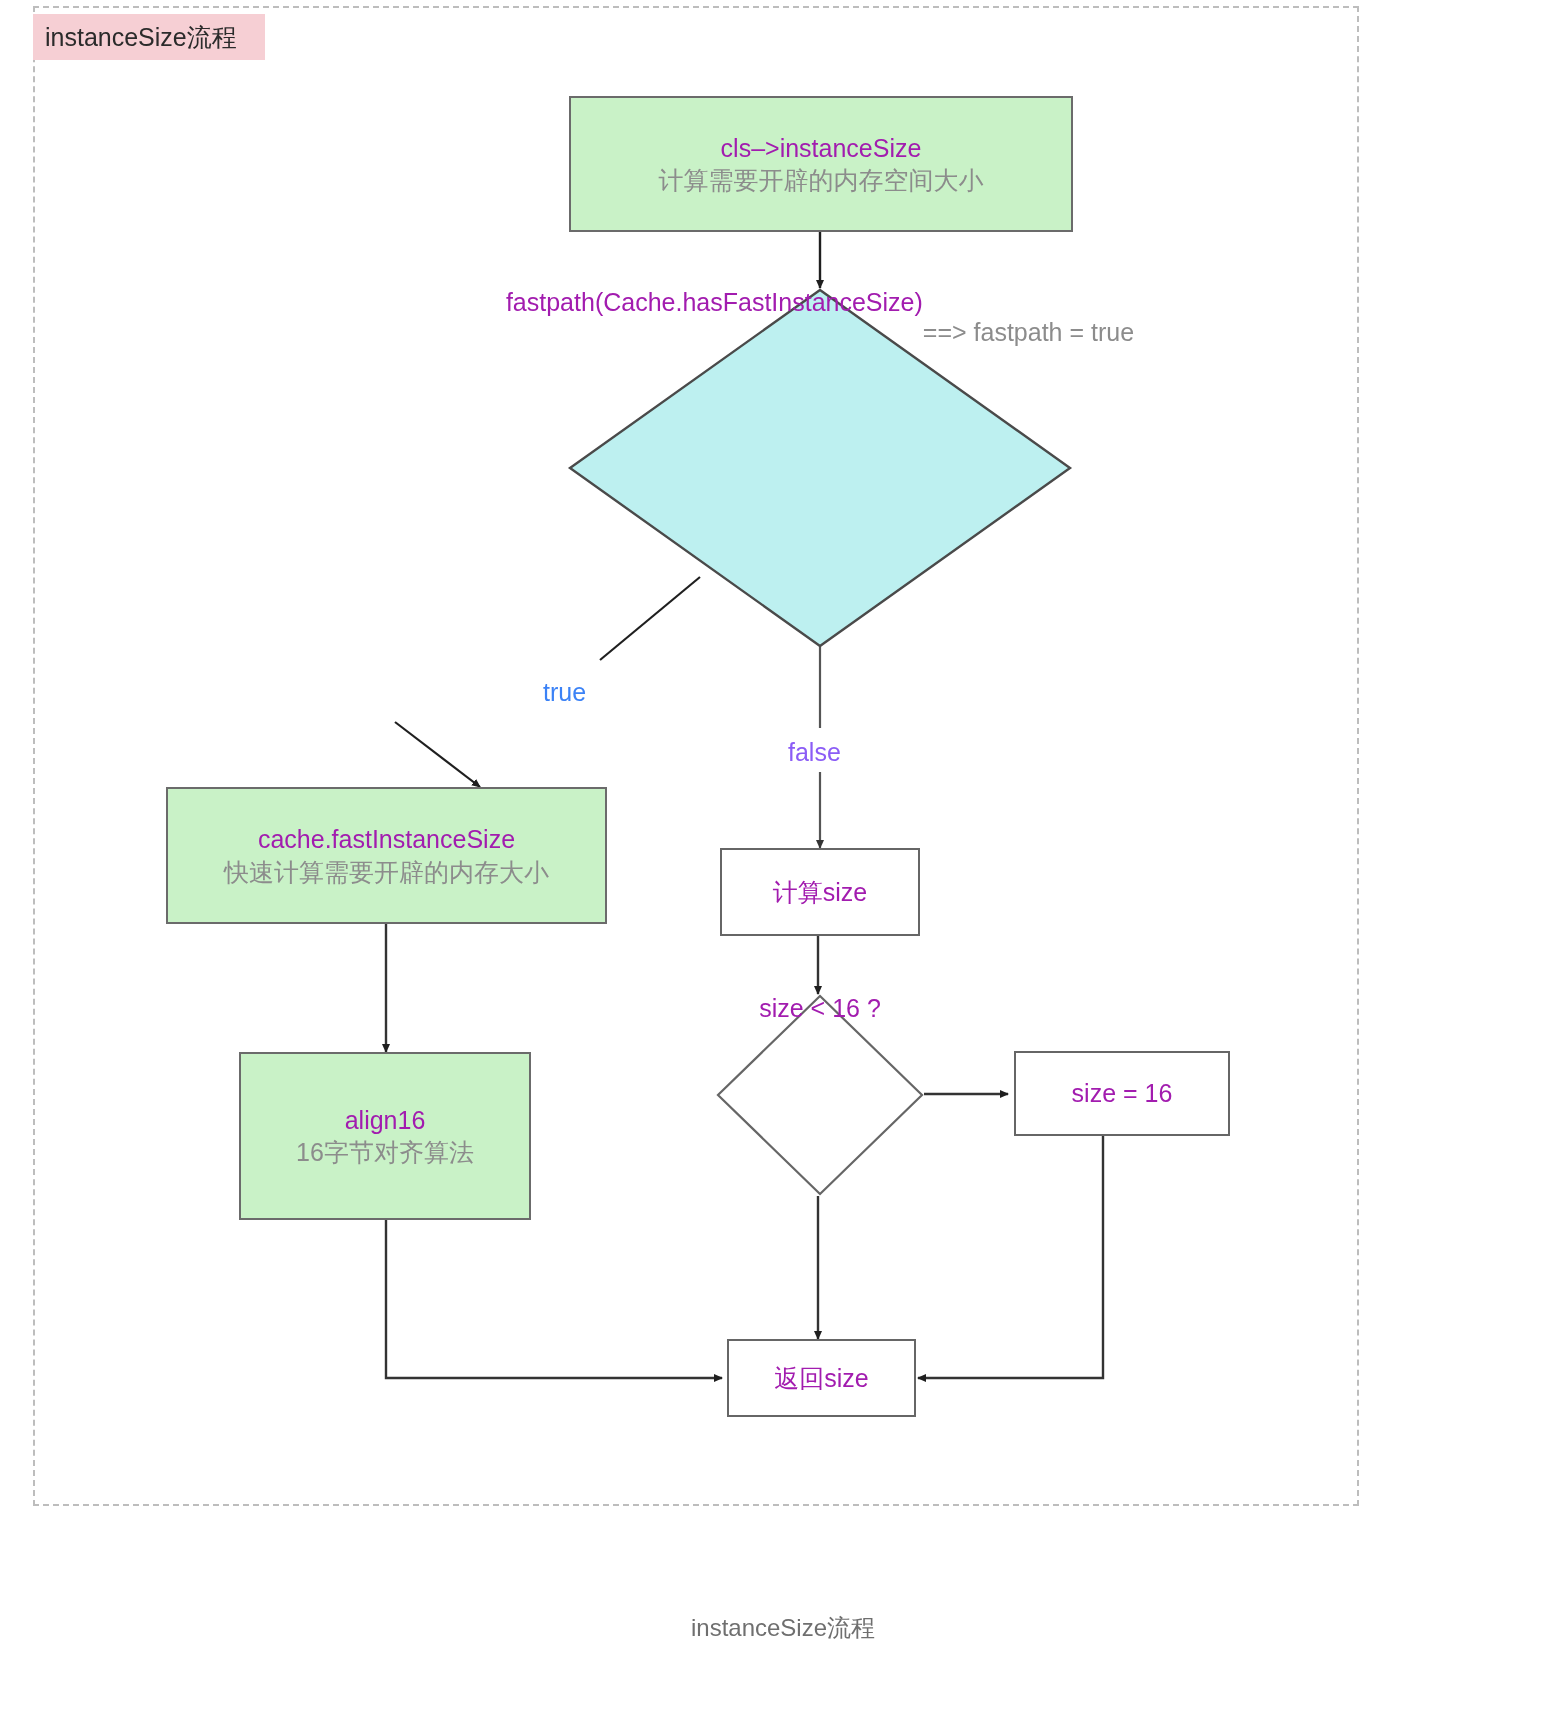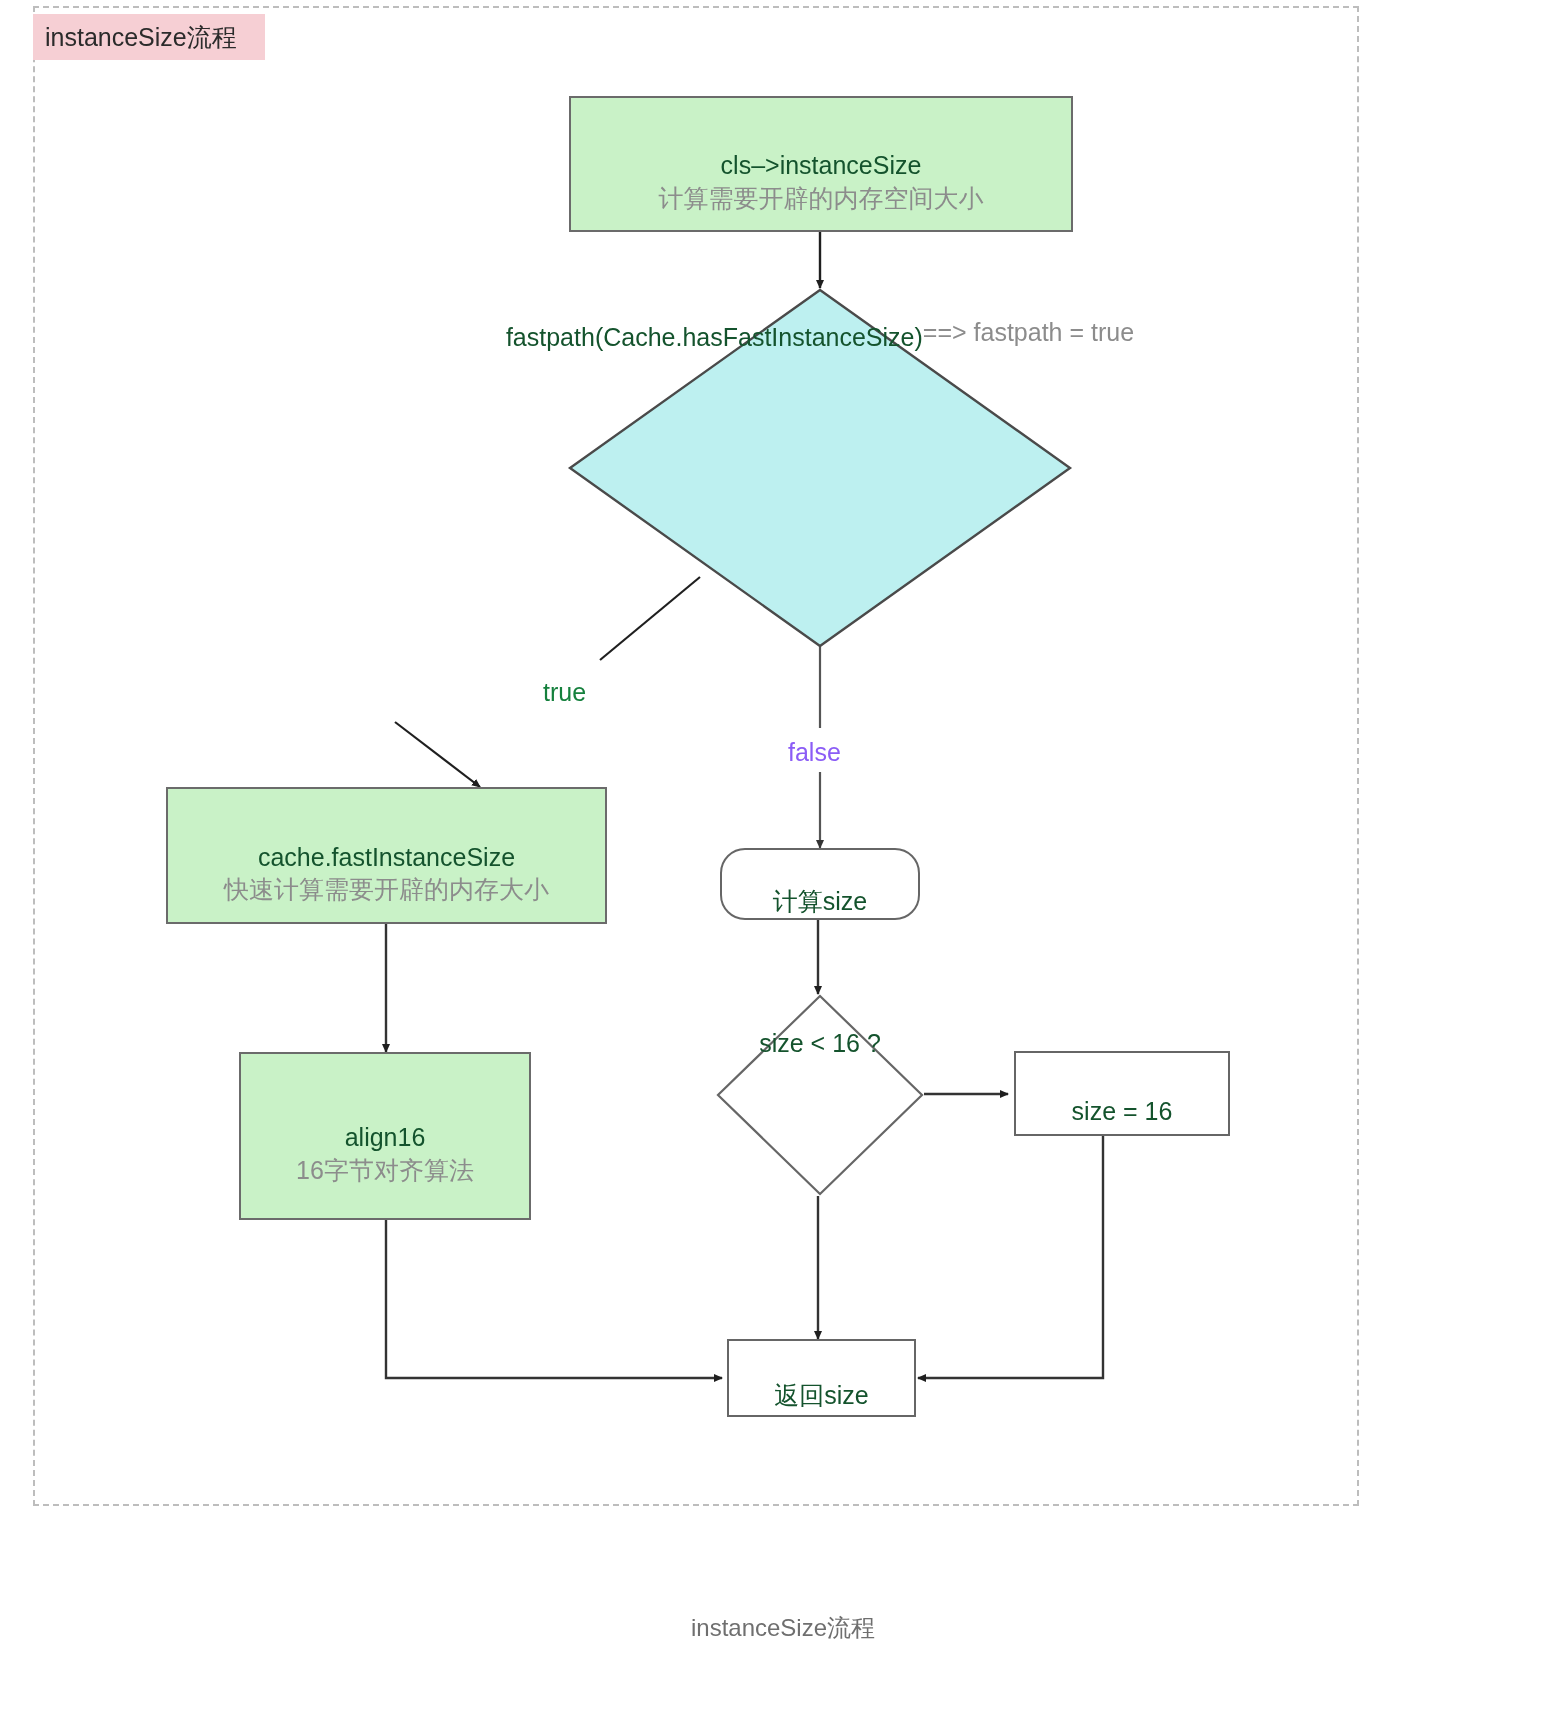--- a/index.html
+++ b/index.html
@@ -65,24 +65,23 @@
   .node-green {
     background: #c9f2c7;
     border: 2px solid #6b6b6b;
   }
   .node-white {
     background: #ffffff;
     border: 2px solid #666666;
   }
 
   .line-main {
-    color: #14532d;
+    color: #a21caf;
     font-size: 25px;
     white-space: nowrap;
-    margin-top: 35px;
   }
   .line-sub {
     color: #8c8c8c;
     font-size: 25px;
     white-space: nowrap;
   }
 
   
   .diamond-wrap {
     position: absolute;
@@ -104,21 +103,21 @@
     align-items: flex-start;
     justify-content: center;
     text-align: center;
     pointer-events: none;
   }
 
   
   .edge-label {
     position: absolute;
     font-size: 25px;
-    color: #15803d;
+    color: #3b82f6;
     white-space: nowrap;
   }
   .edge-label.muted {
     color: #8b5cf6;
   }
 
   .caption {
     position: absolute;
     left: 0;
     top: 1612px;
@@ -200,21 +199,21 @@
   <div class="node node-green" style="left:166px; top:787px; width:441px; height:137px;">
     <div class="line-main">cache.fastInstanceSize</div>
     <div class="line-sub">快速计算需要开辟的内存大小</div>
   </div>
 
   <div class="node node-green" style="left:239px; top:1052px; width:292px; height:168px;">
     <div class="line-main">align16</div>
     <div class="line-sub">16字节对齐算法</div>
   </div>
 
-  <div class="node node-white" style="left:720px; top:848px; width:200px; height:72px;border-radius:25px;">
+  <div class="node node-white" style="left:720px; top:848px; width:200px; height:88px;">
     <div class="line-main">计算size</div>
   </div>
 
   <div class="diamond-wrap" style="left:716px; top:994px; width:208px; height:202px;">
     <svg width="208" height="202" viewBox="0 0 208 202" xmlns="http://www.w3.org/2000/svg">
       <polygon points="104,2 206,101 104,200 2,101" fill="#ffffff" stroke="#666666" stroke-width="2.2"></polygon>
     </svg>
     <div class="diamond-label">
       <div class="line-main">size &lt; 16 ?</div>
     </div>

